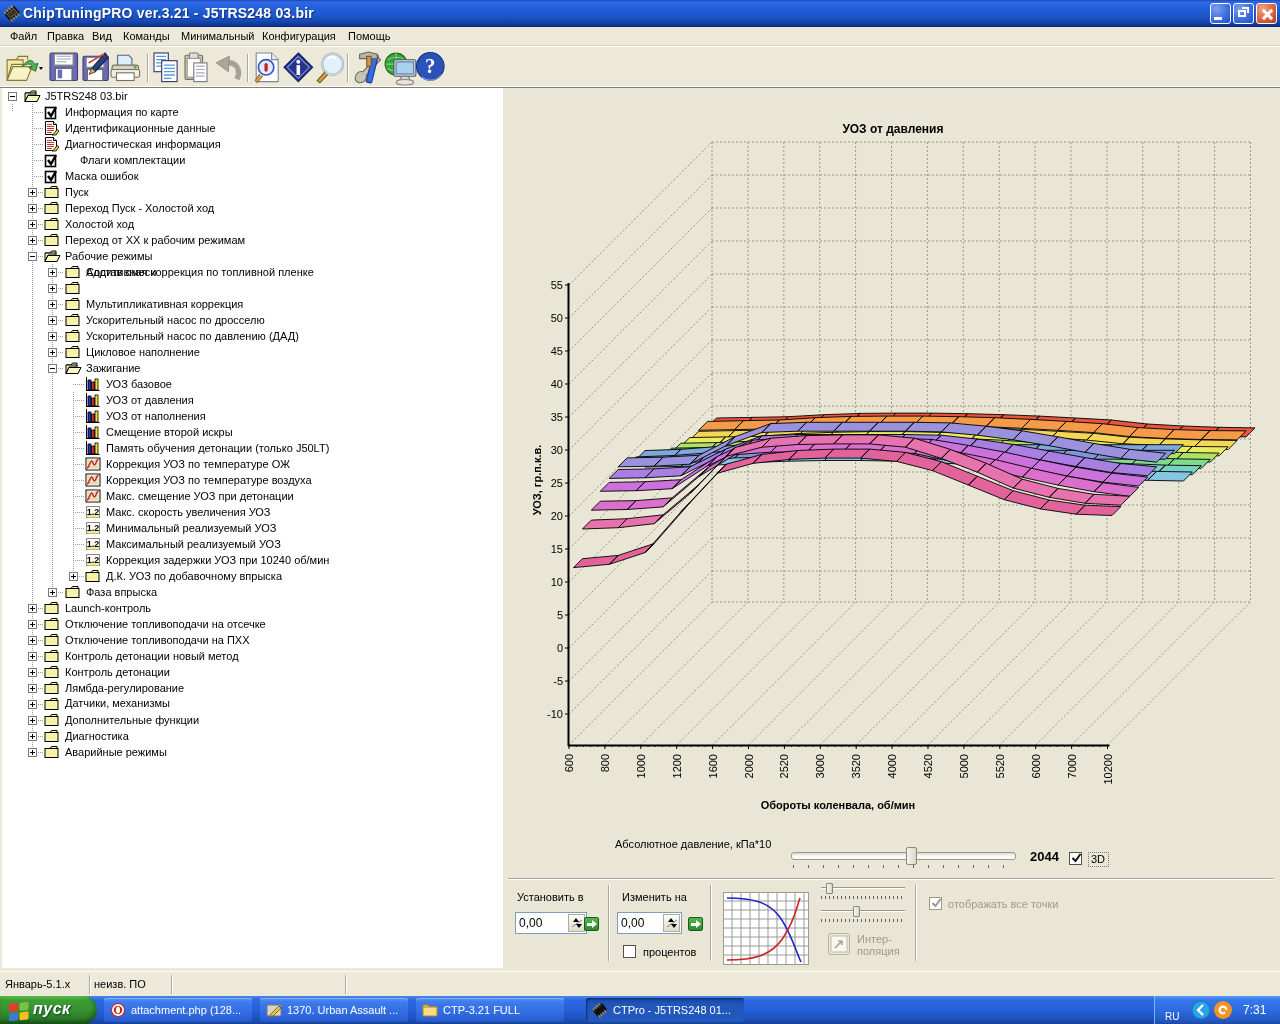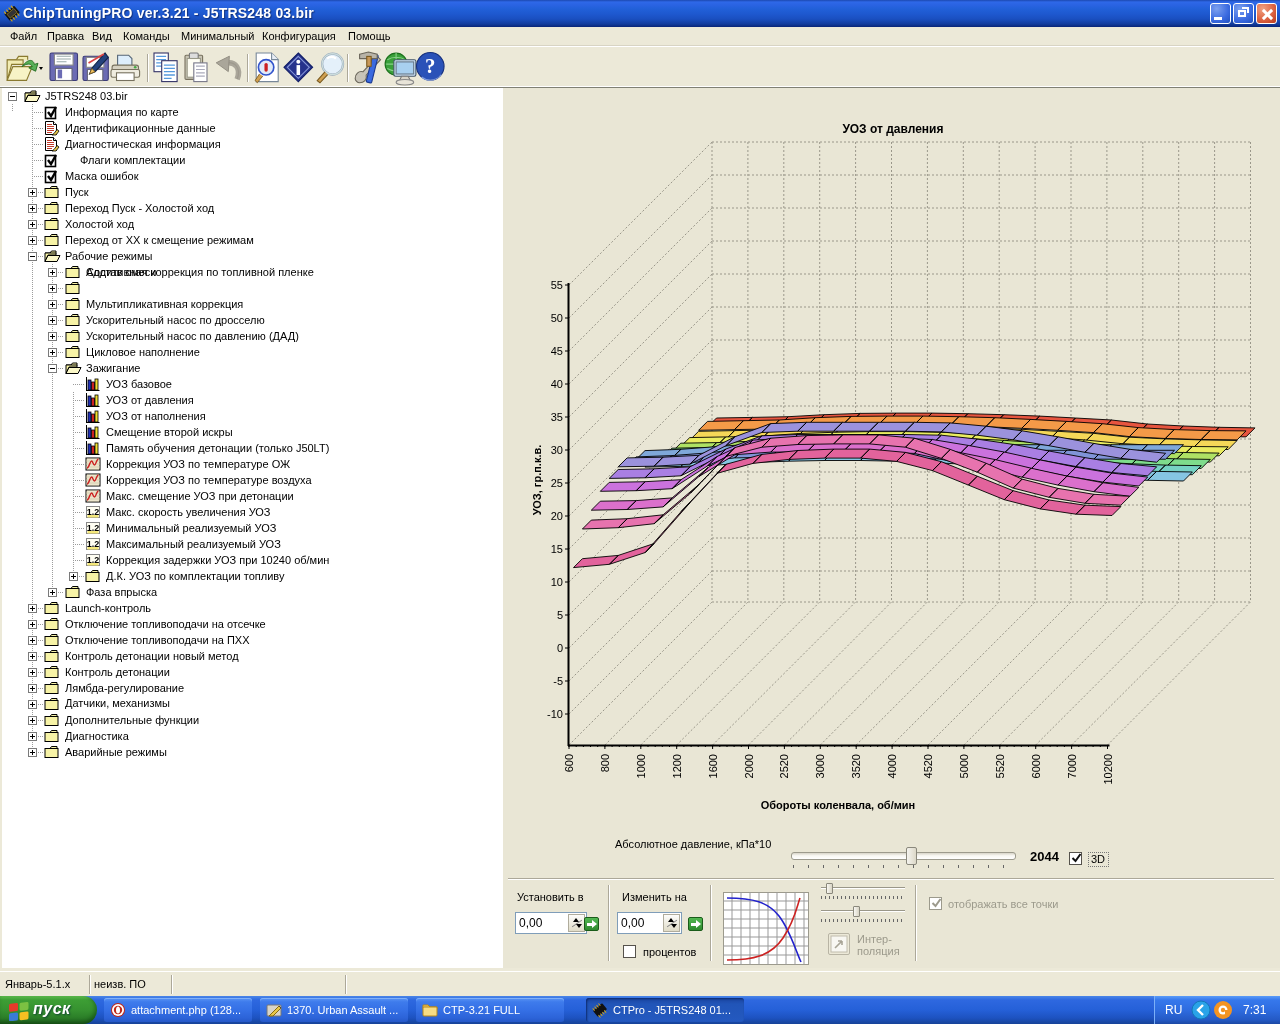--- a/index.html
+++ b/index.html
@@ -287,21 +287,21 @@
     <div class="exp" style="left:26px;top:148px">
       <i class="h"></i>
       <i class="v"></i>
     </div>
     <div class="ti" style="left:42px;top:144px">
       <svg width="16" height="16" viewBox="0 0 16 16">
         <path d="M1 4.5h5l1.5-2H13v2.5" fill="#f7f3a6" stroke="#000"></path>
         <rect x="1" y="4.5" width="13" height="9" fill="#f7f3a6" stroke="#000"></rect>
       </svg>
     </div>
-    <div class="tt" style="left:63px;top:144px">Переход от ХХ к смещение режимам</div>
+    <div class="tt" style="left:63px;top:144px">Переход от ХХ к рабочим режимам</div>
     <div class="doth" style="left:30px;top:168px;width:11px"></div>
     <div class="exp" style="left:26px;top:164px">
       <i class="h"></i>
     </div>
     <div class="ti" style="left:42px;top:160px">
       <svg width="18" height="16" viewBox="0 0 18 16">
         <path d="M1 5h5l1.5-2H12v2.5" fill="#f7f3a6" stroke="#000"></path>
         <path d="M1 13.5V5h11v2h-8z" fill="#f7f3a6" stroke="#000"></path>
         <path d="M1 13.5L4 7.5h12l-3 6z" fill="#fbf8c8" stroke="#000"></path>
       </svg>
@@ -518,21 +518,21 @@
     <div class="exp" style="left:67px;top:484px">
       <i class="h"></i>
       <i class="v"></i>
     </div>
     <div class="ti" style="left:83px;top:480px">
       <svg width="16" height="16" viewBox="0 0 16 16">
         <path d="M1 4.5h5l1.5-2H13v2.5" fill="#f7f3a6" stroke="#000"></path>
         <rect x="1" y="4.5" width="13" height="9" fill="#f7f3a6" stroke="#000"></rect>
       </svg>
     </div>
-    <div class="tt" style="left:104px;top:480px">Д.К. УОЗ по комплектации топливу</div>
+    <div class="tt" style="left:104px;top:480px">Д.К. УОЗ по добавочному впрыска</div>
     <div class="doth" style="left:50px;top:504px;width:11px"></div>
     <div class="exp" style="left:46px;top:500px">
       <i class="h"></i>
       <i class="v"></i>
     </div>
     <div class="ti" style="left:63px;top:496px">
       <svg width="16" height="16" viewBox="0 0 16 16">
         <path d="M1 4.5h5l1.5-2H13v2.5" fill="#f7f3a6" stroke="#000"></path>
         <rect x="1" y="4.5" width="13" height="9" fill="#f7f3a6" stroke="#000"></rect>
       </svg>
@@ -830,21 +830,21 @@
 <div class="taskbtn down" style="left:586px;width:158px">
 <svg class="ic" width="16" height="16" viewBox="0 0 16 16">
         <g transform="rotate(-40 8 8)">
           <rect x="2" y="4" width="12" height="8" rx="1" fill="#111"></rect>
           <path d="M3.5 2v3M6 2v3M8.5 2v3M11 2v3M3.5 11v3M6 11v3M8.5 11v3M11 11v3" stroke="#c8a020"></path>
         </g>
       </svg>
 <span class="tx">CTPro - J5TRS248 01...</span>
 </div>
 <div id="tray">
-<span style="position:absolute;left:10px;top:7px;font-size:12px">RU</span>
+<span style="position:absolute;left:10px;top:15px;font-size:10px">RU</span>
 <svg style="position:absolute;left:36px;top:4px" width="20" height="20" viewBox="0 0 20 20">
         <circle cx="10" cy="10" r="9" fill="#2aa3e8" stroke="#1478b8"></circle>
         <path d="M12 5l-5 5 5 5" stroke="#fff" stroke-width="2.4" fill="none"></path>
       </svg>
 <svg style="position:absolute;left:58px;top:4px" width="20" height="20" viewBox="0 0 20 20">
         <circle cx="10" cy="10" r="9" fill="#f49422"></circle>
         <circle cx="10" cy="10" r="4.5" fill="#fff"></circle>
         <circle cx="10" cy="10" r="2.2" fill="#f49422"></circle>
         <rect x="12" y="10" width="3" height="6" fill="#f49422"></rect>
       </svg>

